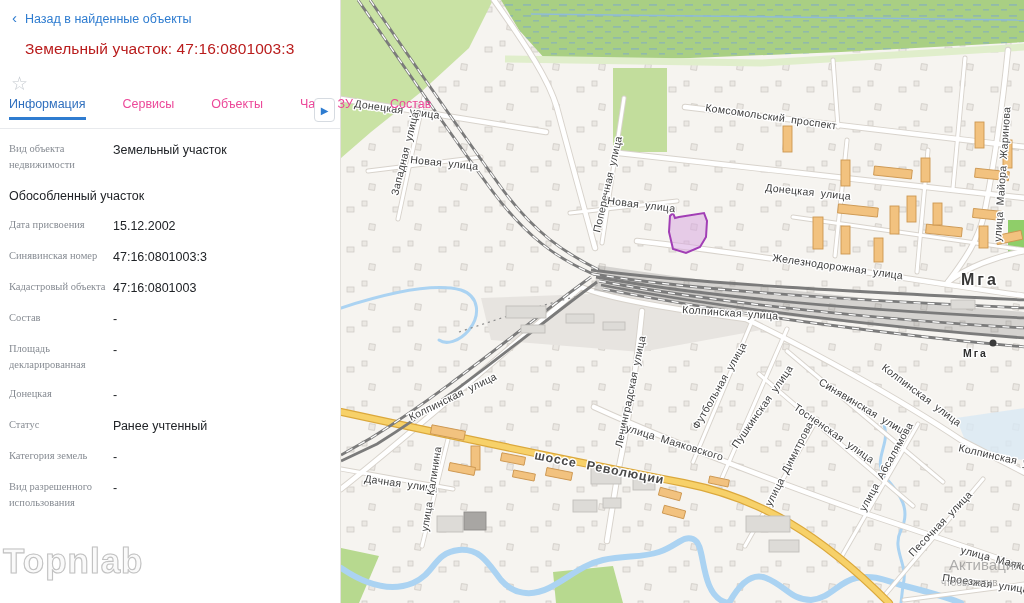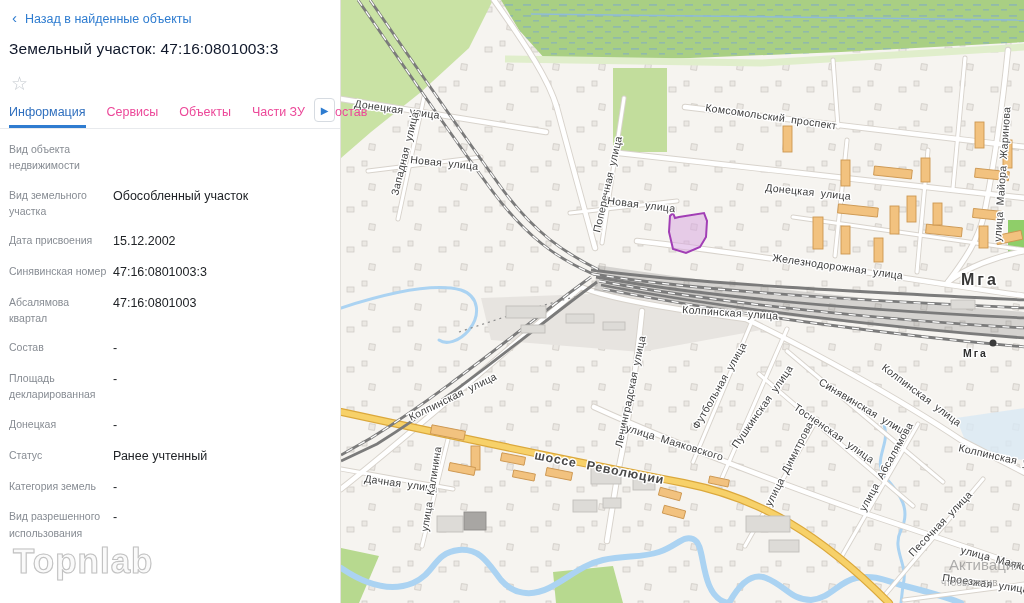--- a/index.html
+++ b/index.html
@@ -7,37 +7,37 @@
               font-family:"Liberation Sans", sans-serif; }
   .stage { position:relative; width:1024px; height:603px; overflow:hidden; }
 
   
   .sidebar { position:absolute; left:0; top:0; width:340px; height:603px;
              background:#fff; z-index:5; }
   .back-row { display:flex; align-items:center; gap:8px; padding:11px 10px 6px 12px;
               color:#2e7cd0; font-size:12.5px; cursor:pointer; }
   .back-chev { font-size:15px; line-height:1; transform:translateY(-1px); }
   .side-title { padding:8px 10px 2px 9px; font-size:15.5px; font-weight:500;
-                color:#0f172a; letter-spacing:.1px; }
+                color:#b91c1c; letter-spacing:.1px;margin-left:16px; }
   .star { padding:14px 8px 6px 11px; font-size:19px; color:#c3c8ce; line-height:1; }
-  .tabs { position:relative; display:flex; gap:21px; padding:0 34px 0 9px;
+  .tabs { position:relative; display:flex; gap:37px; padding:0 34px 8px 9px;
           border-bottom:1px solid #e8eaed; height:30px; align-items:flex-end; }
   .tab { font-size:12.5px; color:#ec4899; padding-bottom:9px; white-space:nowrap;
          cursor:pointer; }
   .tab.active { color:#2f6fbe; border-bottom:3px solid #2f7cd0; padding-bottom:6px; }
   .tab-more { position:absolute; right:5px; top:-1px; width:21px; height:24px;
               border:1px solid #d6dbe1; border-radius:4px; background:#fff;
               color:#2e7cd0; font-size:10px; display:flex; align-items:center;
               justify-content:center; cursor:pointer; }
   .fields { padding:12px 9px 0 9px; }
   .frow { display:flex; margin-bottom:13px; }
   .flabel { width:104px; min-width:104px; padding-right:6px; font-size:10.5px;
-            line-height:1.55; color:#878c93; }
+            line-height:1.55; color:#878c93;font-family:Liberation Serif, serif; }
   .fvalue { font-size:12.5px; color:#202327; line-height:1.35; padding-top:1px; }
-  .brandmark { position:absolute; left:13px; top:541px; font-size:35px; font-weight:bold;
+  .brandmark { position:absolute; left:3px; top:541px; font-size:35px; font-weight:bold;
                color:rgba(255,255,255,.88); -webkit-text-stroke:1.1px #c2c2c2;
                text-shadow:0 0 1px #d5d5d5; letter-spacing:1px; z-index:9;
                pointer-events:none; }
 
   
   .map { position:absolute; left:340px; top:0; width:684px; height:603px;
          border-left:1px solid #e3e1dd; background:#f5f3ef; }
   svg { display:block; }
   .rc { fill:none; stroke:#d8d3cc; stroke-linecap:round; stroke-linejoin:round; }
   .rf { fill:none; stroke:#ffffff; stroke-linecap:round; stroke-linejoin:round; }
@@ -75,35 +75,35 @@
       <div class="tab">Сервисы</div>
       <div class="tab">Объекты</div>
       <div class="tab">Части ЗУ</div>
       <div class="tab">Состав</div>
       <div class="tab-more">▶</div>
     </div>
 
     <div class="fields">
       <div class="frow">
           <div class="flabel">Вид объекта недвижимости</div>
-        </div>
-      <div class="frow">
-          <div class="flabel">Вид земельного участка</div>
+          <div class="fvalue">Земельный участок</div>
+        </div>
+      <div class="frow">
           <div class="fvalue">Обособленный участок</div>
         </div>
       <div class="frow">
           <div class="flabel">Дата присвоения</div>
           <div class="fvalue">15.12.2002</div>
         </div>
       <div class="frow">
           <div class="flabel">Синявинская номер</div>
           <div class="fvalue">47:16:0801003:3</div>
         </div>
       <div class="frow">
-          <div class="flabel">Абсалямова квартал</div>
+          <div class="flabel">Кадастровый объекта</div>
           <div class="fvalue">47:16:0801003</div>
         </div>
       <div class="frow">
           <div class="flabel">Состав</div>
           <div class="fvalue">-</div>
         </div>
       <div class="frow">
           <div class="flabel">Площадь декларированная</div>
           <div class="fvalue">-</div>
         </div>

